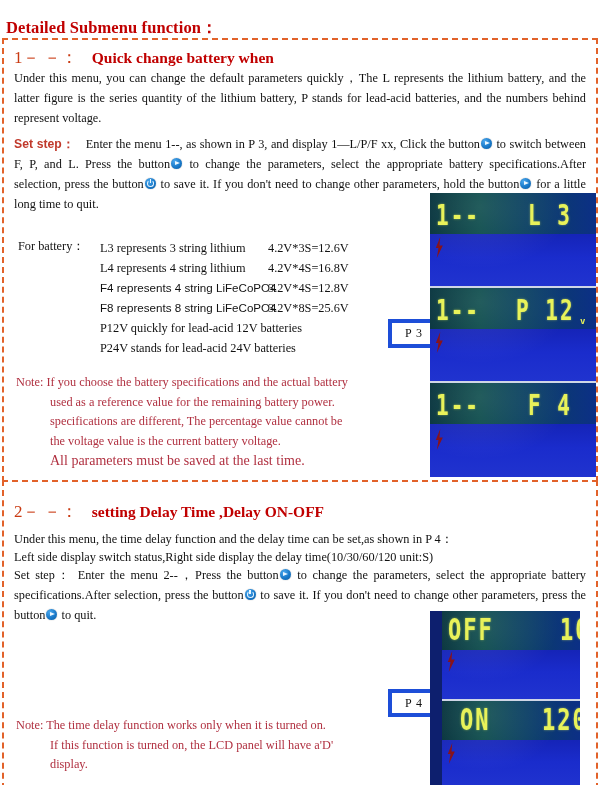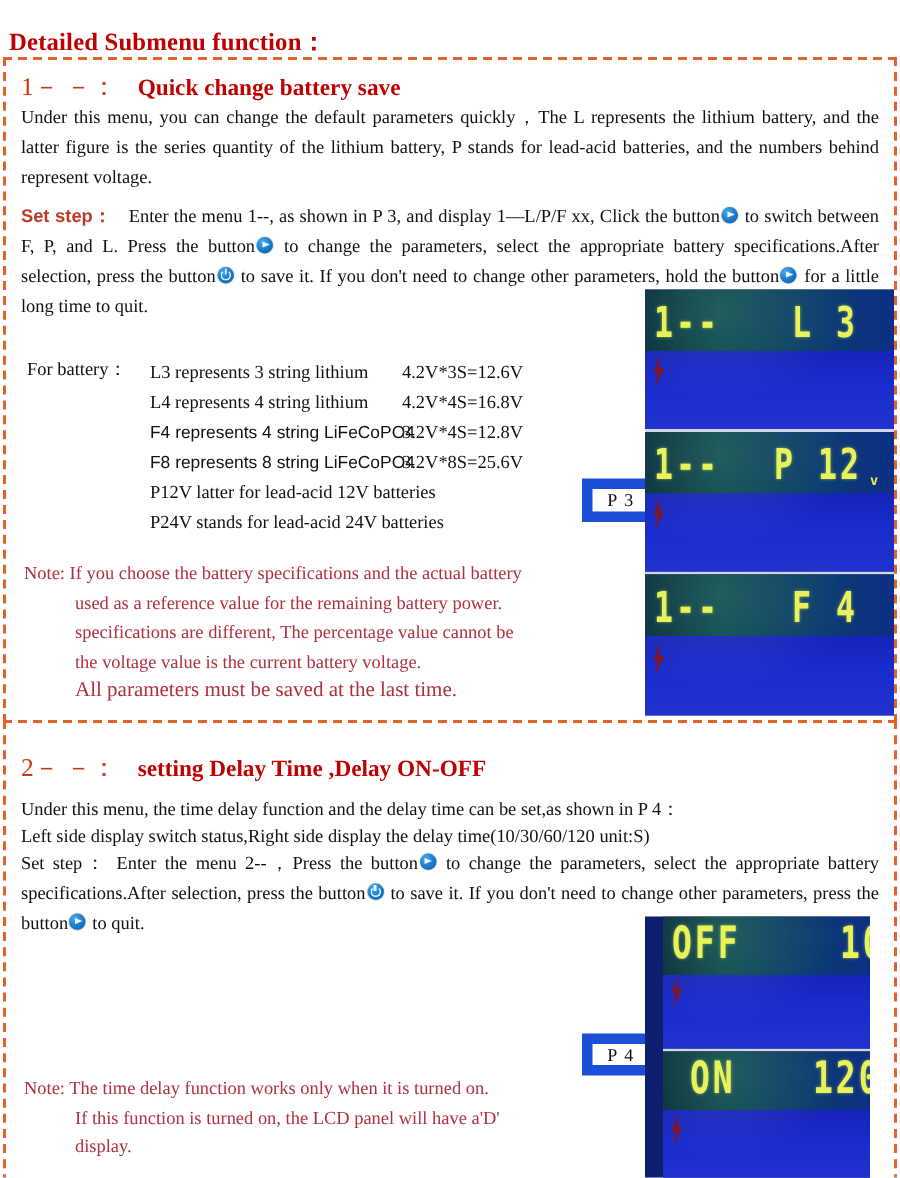--- a/index.html
+++ b/index.html
@@ -69,21 +69,21 @@
   .ex-label{position:absolute;left:0;top:0;white-space:nowrap;}
   .ex-list{position:absolute;left:82px;top:0;}
   .ex-row{height:20px;line-height:20px;white-space:nowrap;}
   .ex-row .c1{display:inline-block;width:168px;}
   .ex-row .c2{display:inline-block;}
   .sans{font-family:"Liberation Sans", sans-serif;font-size:11.6px;}
 
   
   .p-box{
     position:absolute;
-    border:7px solid #1d4ed8;
+    border:4px solid #1d4ed8;
     background:#fff;
     font-family:"Liberation Serif", serif;
     font-size:12px;color:#111;
     display:flex;align-items:center;justify-content:center;
     box-sizing:border-box;
     letter-spacing:1px;
   }
 
   
   .btn-ic{
@@ -156,21 +156,21 @@
 <body>
 
 <div class="page">
 
   <div class="doc-title">Detailed Submenu function：</div>
 
   <div class="dashed-box" id="frame-top"></div>
   <div class="dashed-box" id="frame-bottom"></div>
 
   <div class="sec-head" style="left:14px;top:30px;">
-    <span class="sec-num">1－ －：</span><span class="sec-title">Quick change battery save</span>
+    <span class="sec-num">1－ －：</span><span class="sec-title">Quick change battery when</span>
   </div>
 
   <div class="para" style="left:14px;top:52px;width:572px;">Under this menu, you can change the default parameters quickly，The L represents the lithium battery, and the latter figure is the series quantity of the lithium battery, P stands for lead-acid batteries, and the numbers behind represent voltage.</div>
 
   <div class="para" style="left:14px;top:118px;width:572px;">
     <span class="lbl-red">Set step：</span>
     <span style="display:inline-block;width:4px;"></span>
     <span>Enter the menu 1--, as shown in P 3, and display 1—L/P/F xx, Click the button</span><span class="btn-ic play"></span>
     <span>to switch between F, P, and L. Press the button</span><span class="btn-ic play"></span>
     <span>to change the parameters, select the appropriate battery specifications.After    selection, press the button</span><span class="btn-ic power"></span>
@@ -178,21 +178,21 @@
     <span>for a little long time to quit.</span>
   </div>
 
   <div class="ex-wrap" style="left:18px;top:222px;width:400px;height:128px;">
     <div class="ex-label">For battery：</div>
     <div class="ex-list">
       <div class="ex-row"><span class="c1">L3 represents 3 string lithium</span><span class="c2">4.2V*3S=12.6V</span></div>
       <div class="ex-row"><span class="c1">L4 represents 4 string lithium</span><span class="c2">4.2V*4S=16.8V</span></div>
       <div class="ex-row"><span class="c1 sans">F4 represents 4 string LiFeCoPO4</span><span class="c2">3.2V*4S=12.8V</span></div>
       <div class="ex-row"><span class="c1 sans">F8 represents 8 string LiFeCoPO4</span><span class="c2">3.2V*8S=25.6V</span></div>
-      <div class="ex-row"><span class="c1" style="width:auto;">P12V latter for lead-acid 12V batteries</span></div>
+      <div class="ex-row"><span class="c1" style="width:auto;">P12V quickly for lead-acid 12V batteries</span></div>
       <div class="ex-row"><span class="c1" style="width:auto;">P24V stands for lead-acid 24V batteries</span></div>
     </div>
   </div>
 
   <div class="p-box" style="left:388px;top:303px;width:52px;height:29px;">P 3</div>
 
   <div class="note" style="left:16px;top:357px;width:420px;">
     <span style="display:block;">Note: If you choose the battery specifications and the actual battery</span>
     <span class="note-ind">used as a reference value for the remaining battery power.</span>
     <span class="note-ind">specifications are different, The percentage value cannot be</span>

